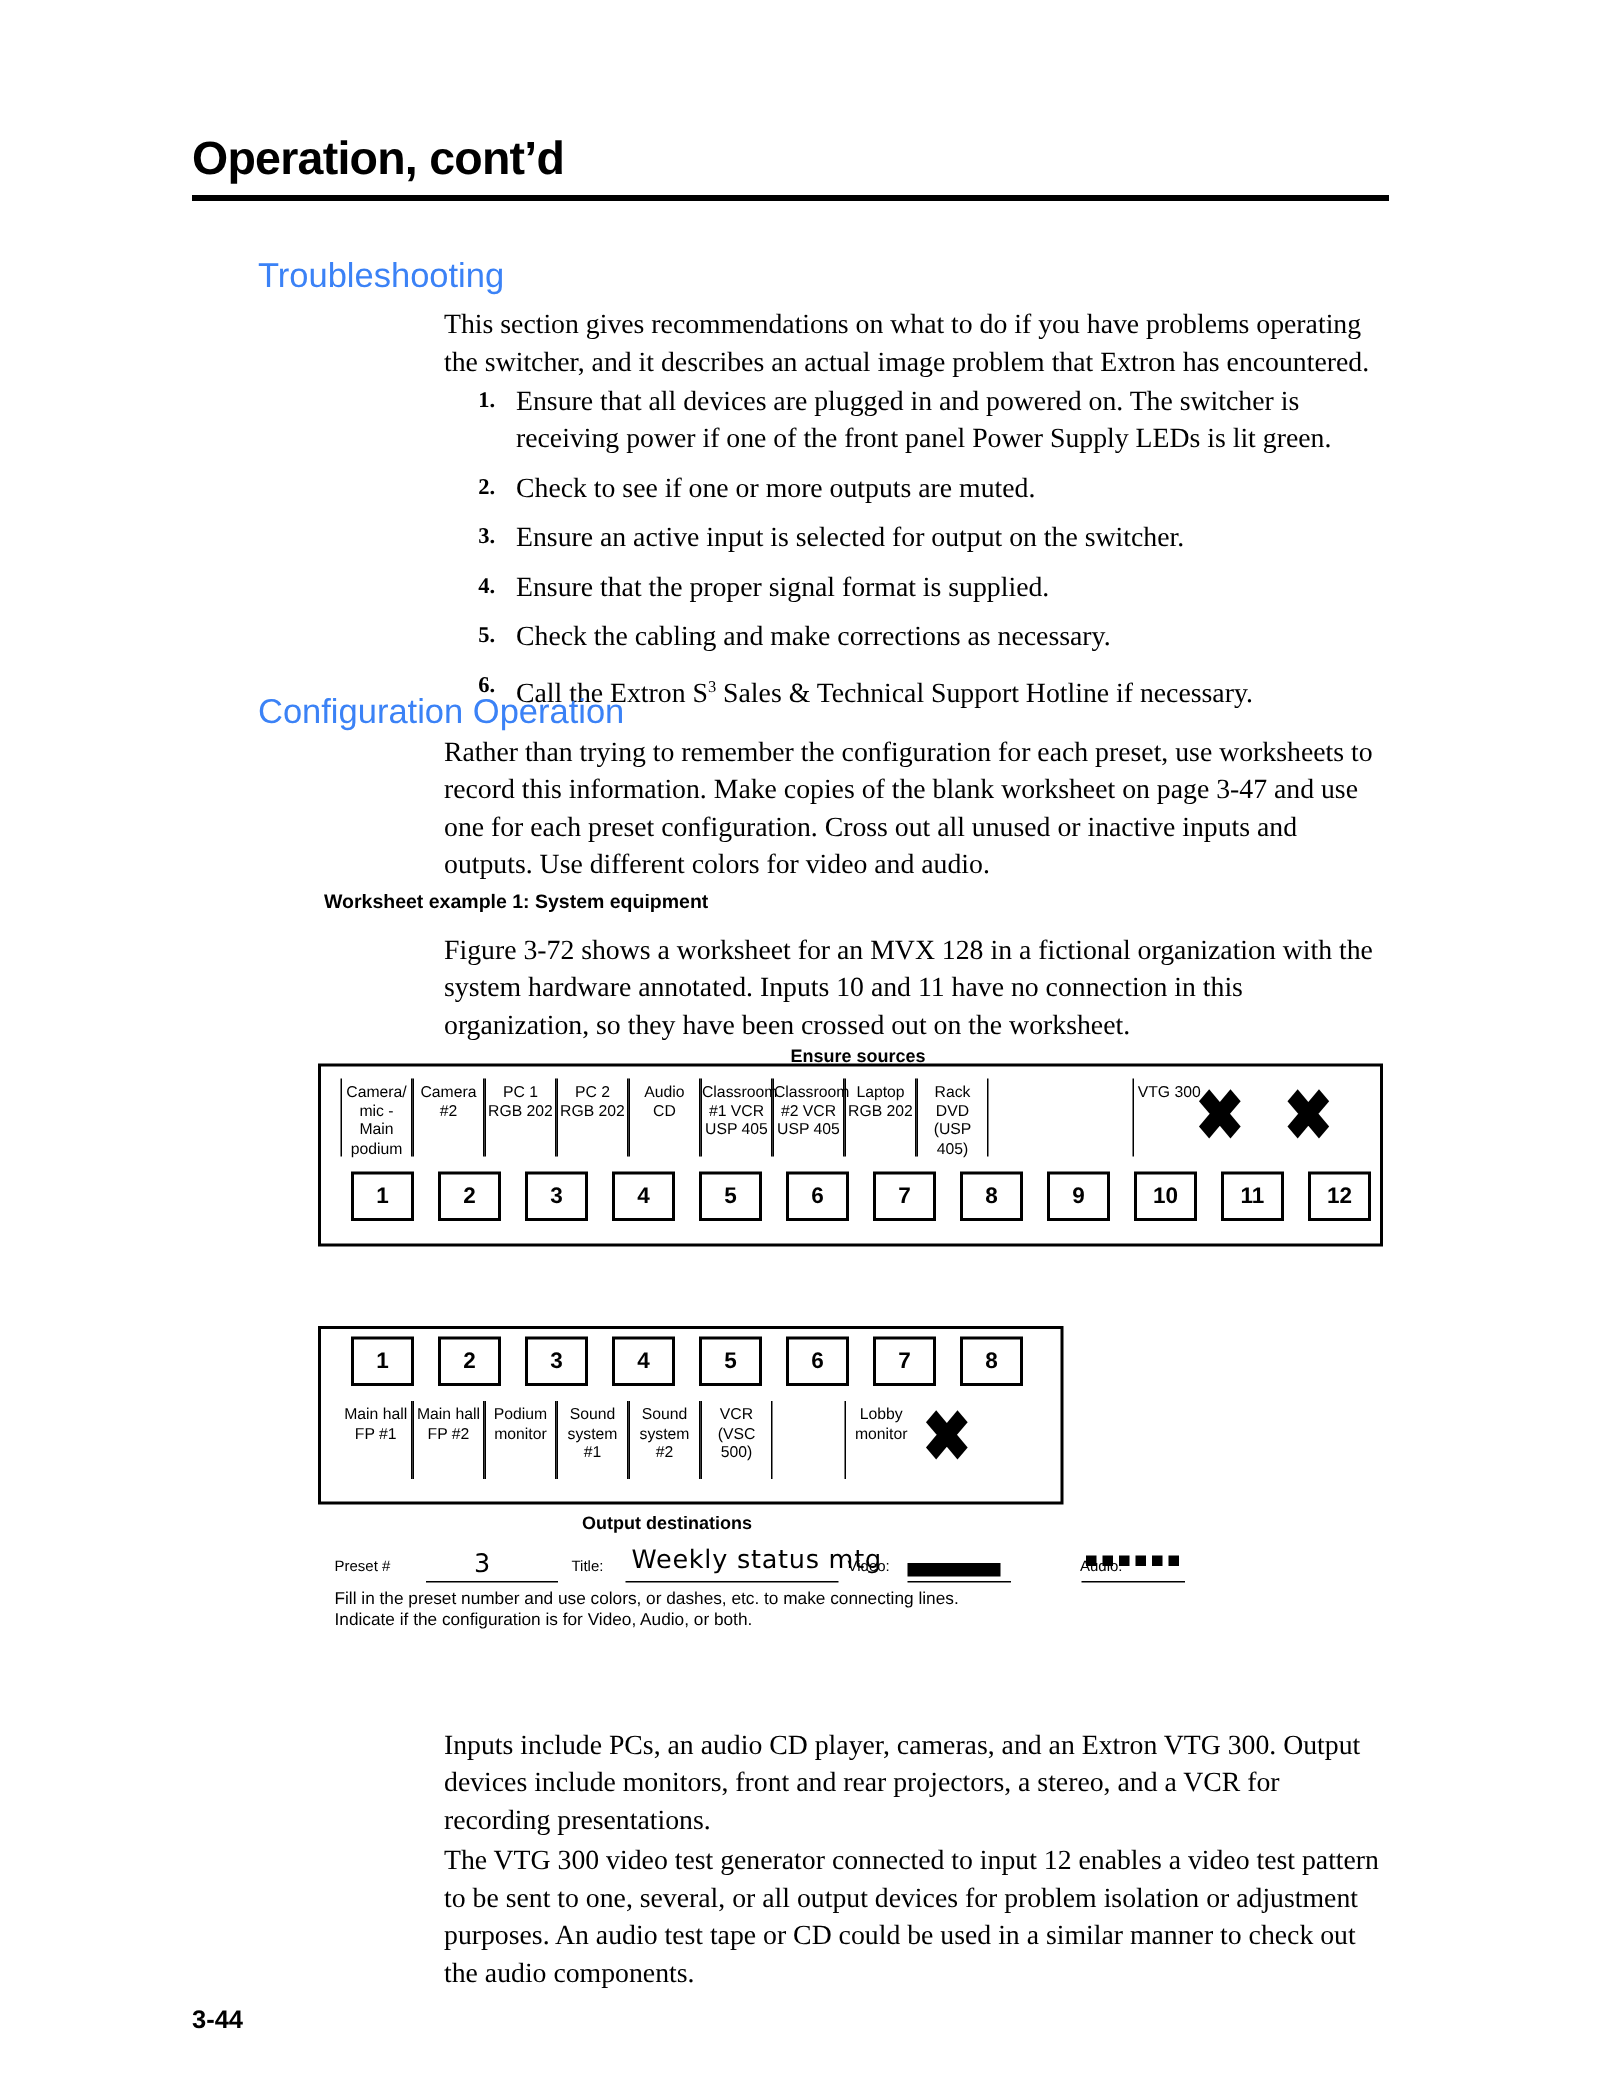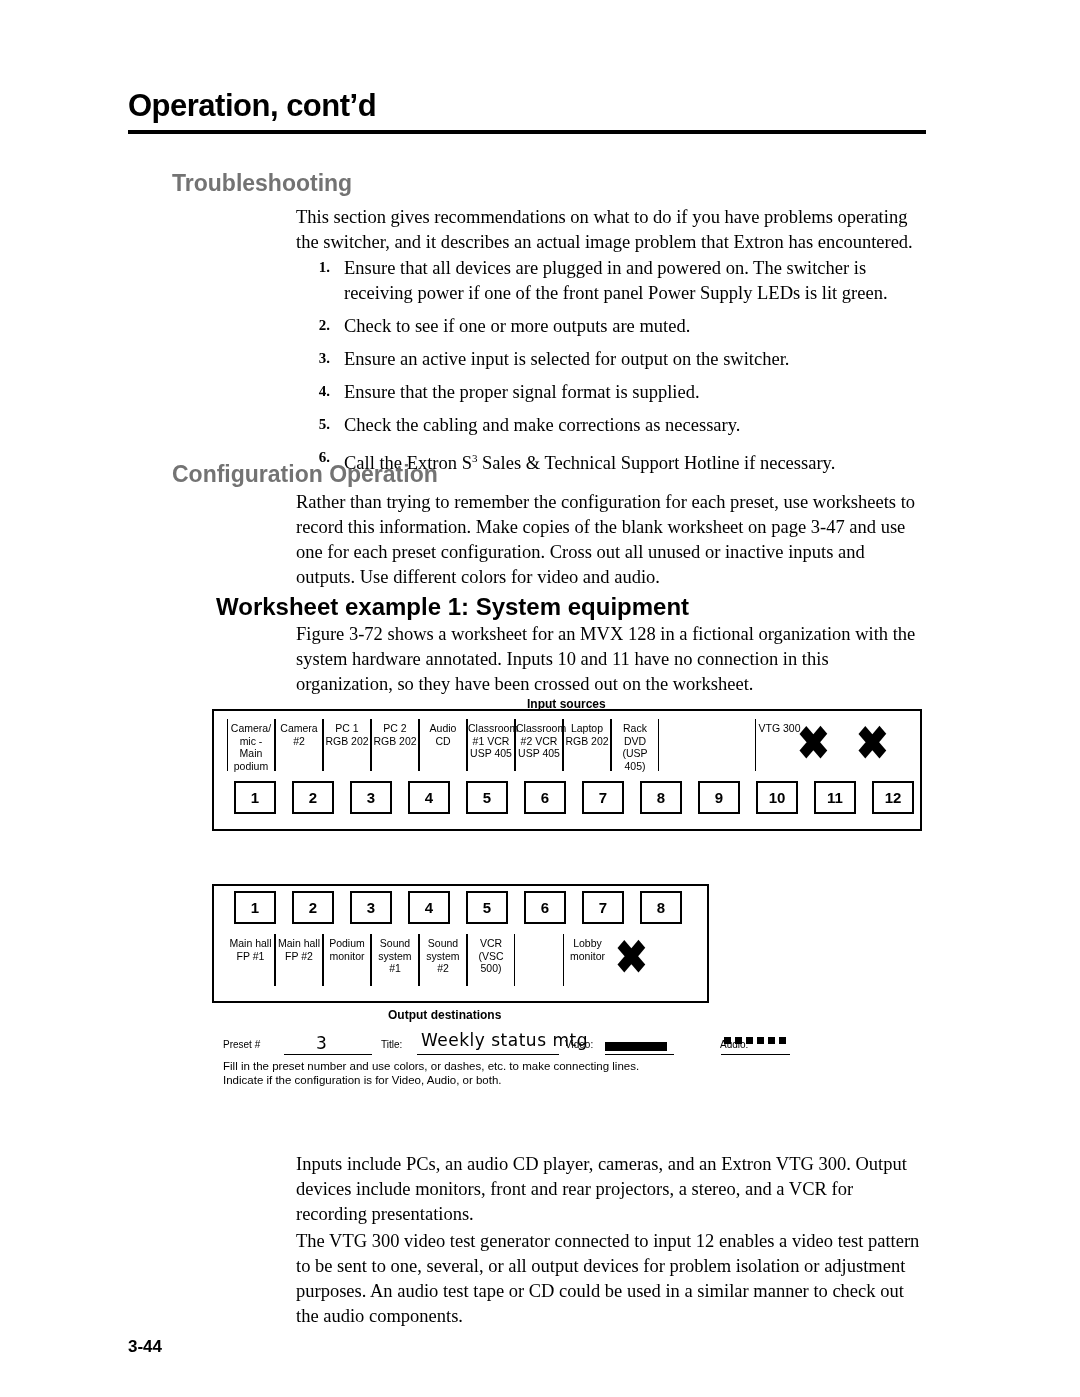--- a/index.html
+++ b/index.html
@@ -22,26 +22,26 @@
   }
   .header-rule {
     position:absolute; left:128px; top:130px; width:798px; height:4px;
     background:#000;
   }
 
   
   .h2 {
     position:absolute;
     font-family:"Liberation Sans", sans-serif;
-    font-weight:bold; font-size:23px; color:#737373;
+    font-weight:normal; font-size:23px; color:#3b82f6;
   }
   .h3 {
     position:absolute;
     font-family:"Liberation Sans", sans-serif;
-    font-weight:bold; font-size:24px; color:#000;
+    font-weight:bold; font-size:13px; color:#000;
   }
 
   .para {
     position:absolute;
     font-size:18.5px; line-height:25px; text-align:left;
   }
 
   .numlist { position:absolute; }
   .numrow { display:flex; margin-bottom:8px; }
   .numrow .num {
@@ -160,21 +160,21 @@
   </div>
 
   <div class="h2" style="left:172px; top:461px;">Configuration Operation</div>
   <div class="para" style="left:296px; top:490px; width:632px;">Rather than trying to remember the configuration for each preset, use worksheets to record this information.  Make copies of the blank worksheet on page 3-47 and use one for each preset configuration.  Cross out all unused or inactive inputs and outputs.  Use different colors for video and audio.</div>
 
   <div class="h3" style="left:216px; top:593px;">Worksheet example 1: System equipment</div>
   <div class="para" style="left:296px; top:622px; width:632px;">Figure 3-72 shows a worksheet for an MVX 128 in a fictional organization with the system hardware annotated.  Inputs 10 and 11 have no connection in this organization, so they have been crossed out on the worksheet.</div>
 
   <div class="worksheet">
 
-    <div class="ws-label" style="left:315px; top:0px;">Input  sources</div>
+    <div class="ws-label" style="left:315px; top:0px;">Ensure  sources</div>
 
     <div class="ws-box" style="left:0px; top:12px; width:710px; height:122px;"></div>
 
     <div class="cellrow" style="left:15px; top:22px;">
       <span class="lbl-cell">Camera/<br>mic - Main<br>podium</span>
       <span class="lbl-cell">Camera<br>#2</span>
       <span class="lbl-cell">PC 1<br>RGB 202</span>
       <span class="lbl-cell">PC 2<br>RGB 202</span>
       <span class="lbl-cell">Audio<br>CD</span>
       <span class="lbl-cell">Classroom<br>#1 VCR<br>USP 405</span>

